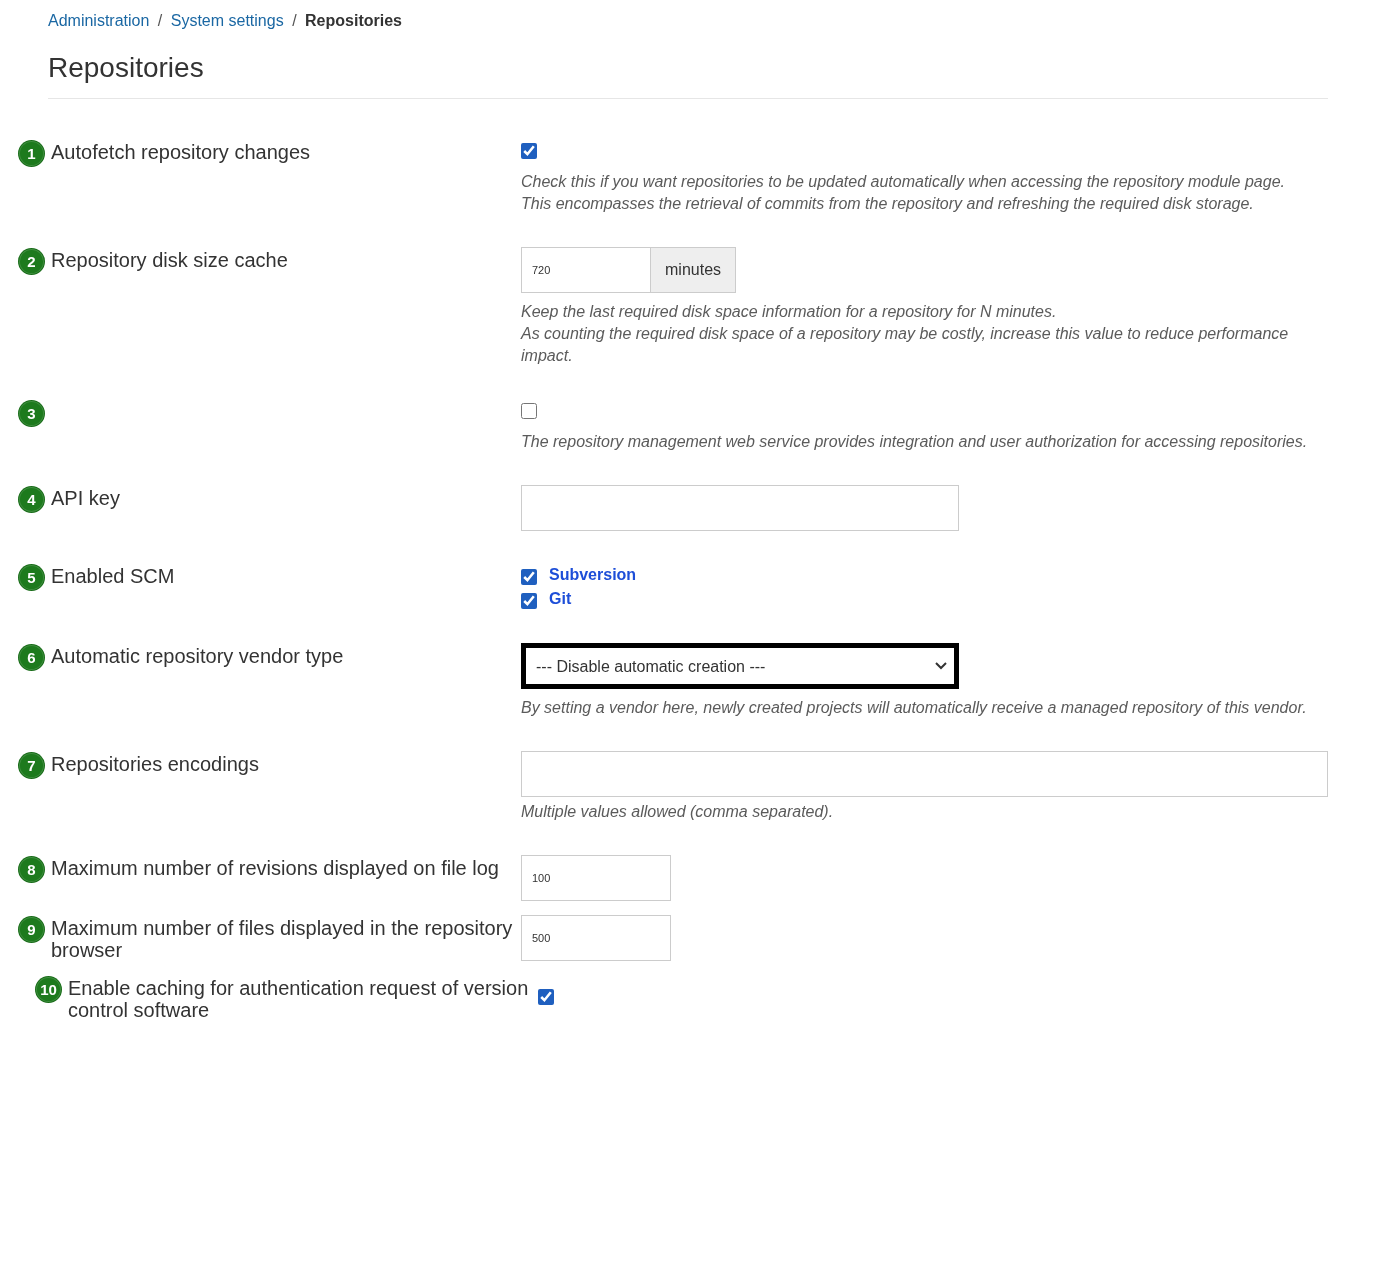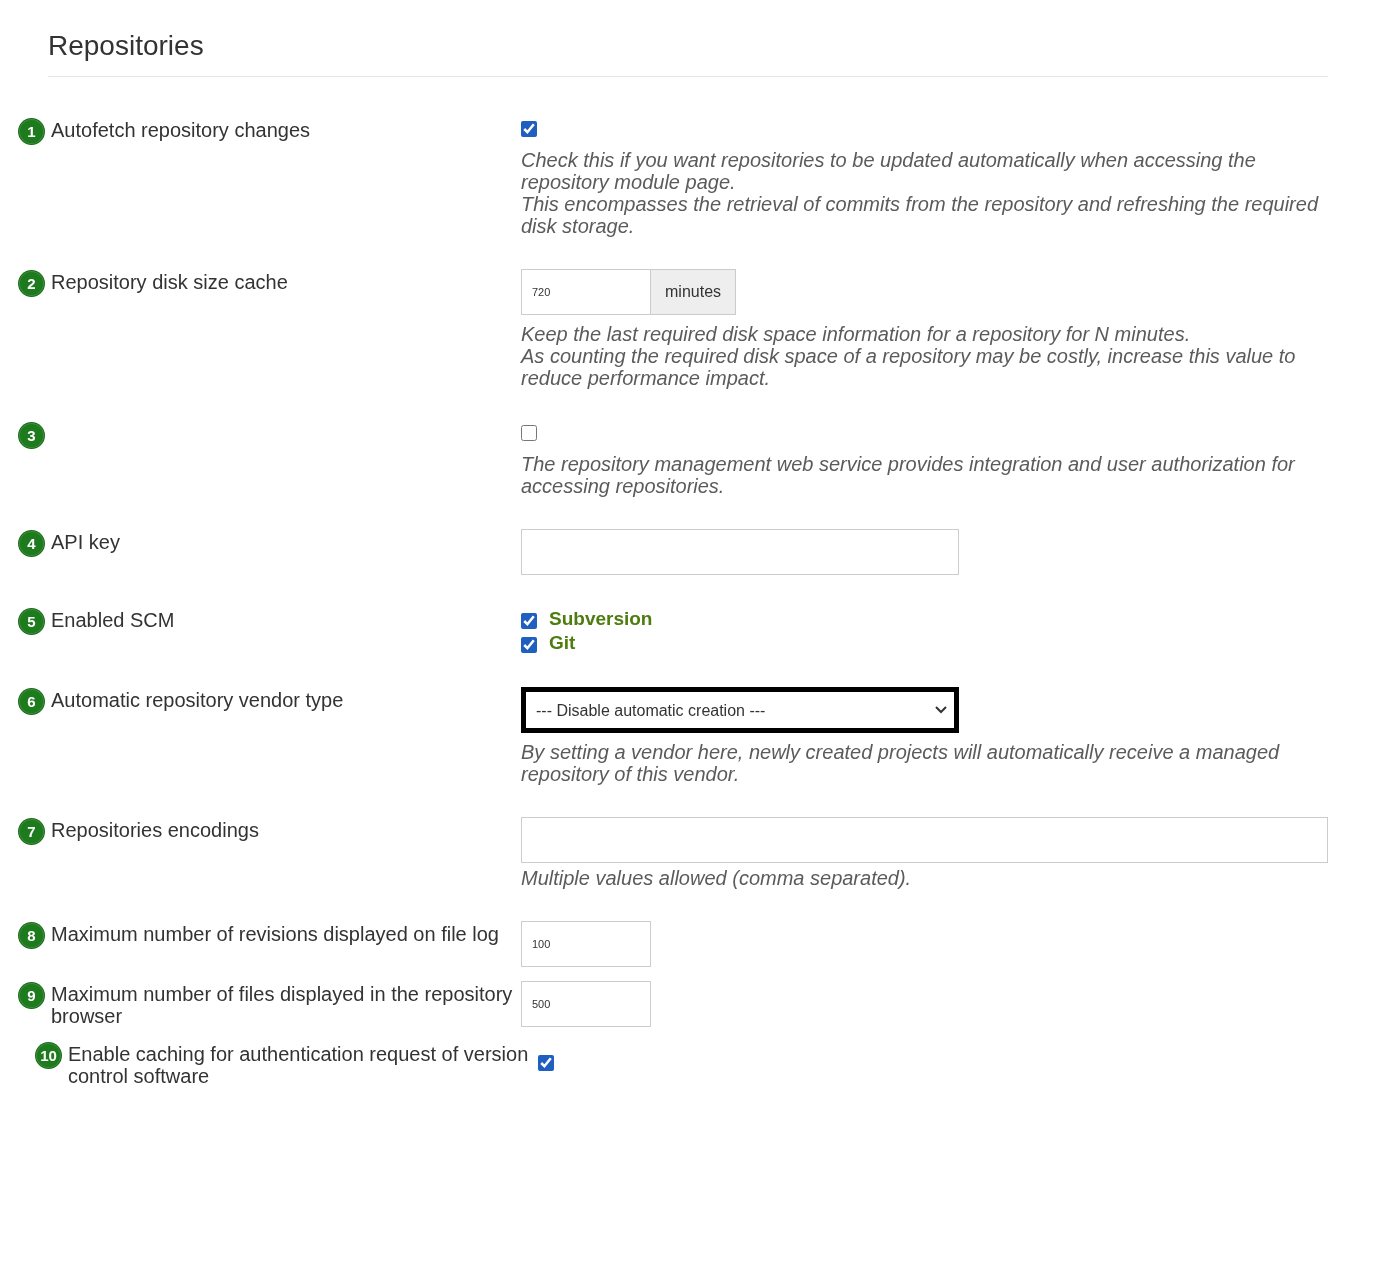--- a/index.html
+++ b/index.html
@@ -86,59 +86,59 @@
     line-height: 22px;
     padding-top: 2px;
   }
   .right-col {
     flex: 1;
     min-width: 0;
   }
   .hint {
     font-style: italic;
     color: #5b5b5b;
-    font-size: 20px;
+    font-size: 16px;
     line-height: 22px;
     margin-top: 8px;
   }
   .hint.no-top { margin-top: 4px; }
   input[type="checkbox"] {
     width: 16px;
     height: 16px;
     accent-color: #1f5fbf;
     margin: 4px 0 0 0;
     cursor: pointer;
   }
   .check-line {
     display: flex;
     align-items: center;
     gap: 12px;
     line-height: 24px;
   }
   .check-line .chk-label {
     font-weight: 600;
-    font-size: 19px;
-    color: #4d7c0f;
+    font-size: 16px;
+    color: #1d4ed8;
   }
   .input-group {
     display: inline-flex;
     align-items: stretch;
   }
   input[type="number"], input[type="text"] {
     height: 46px;
     box-sizing: border-box;
     border: 1px solid #cccccc;
     padding: 0 10px;
     font-size: 11px;
     color: #333333;
     outline: none;
     background: #ffffff;
   }
   input[type="number"] { width: 130px; }
-  .number-narrow input[type="number"] { width: 130px; }
+  .number-narrow input[type="number"] { width: 150px; }
   .addon {
     display: inline-flex;
     align-items: center;
     padding: 0 14px;
     background: #eeeeee;
     border: 1px solid #cccccc;
     border-left: none;
     font-size: 16px;
     color: #333333;
   }
@@ -169,20 +169,27 @@
     transform: translateY(-50%);
     pointer-events: none;
   }
   .select-caret svg { display: block; }
 </style>
 </head>
 <body>
 
 <div class="page">
   <div class="header-area">
+    <div class="breadcrumb">
+      <a href="#">Administration</a>
+      <span class="sep">/</span>
+      <a href="#">System settings</a>
+      <span class="sep">/</span>
+      <span class="current">Repositories</span>
+    </div>
     <h1 class="page-title">Repositories</h1>
     <hr class="hr">
   </div>
 
   <div class="form-area">
 
     <div class="form-row">
       <div class="left-col">
         <div class="badge">1</div>
         <div class="label-text">Autofetch repository changes</div>

